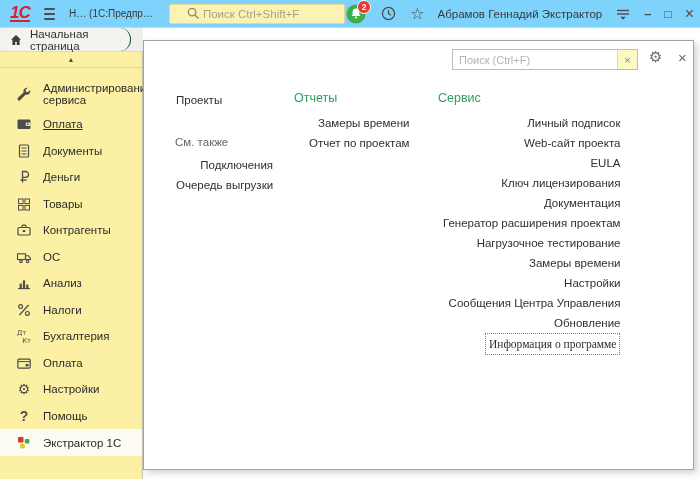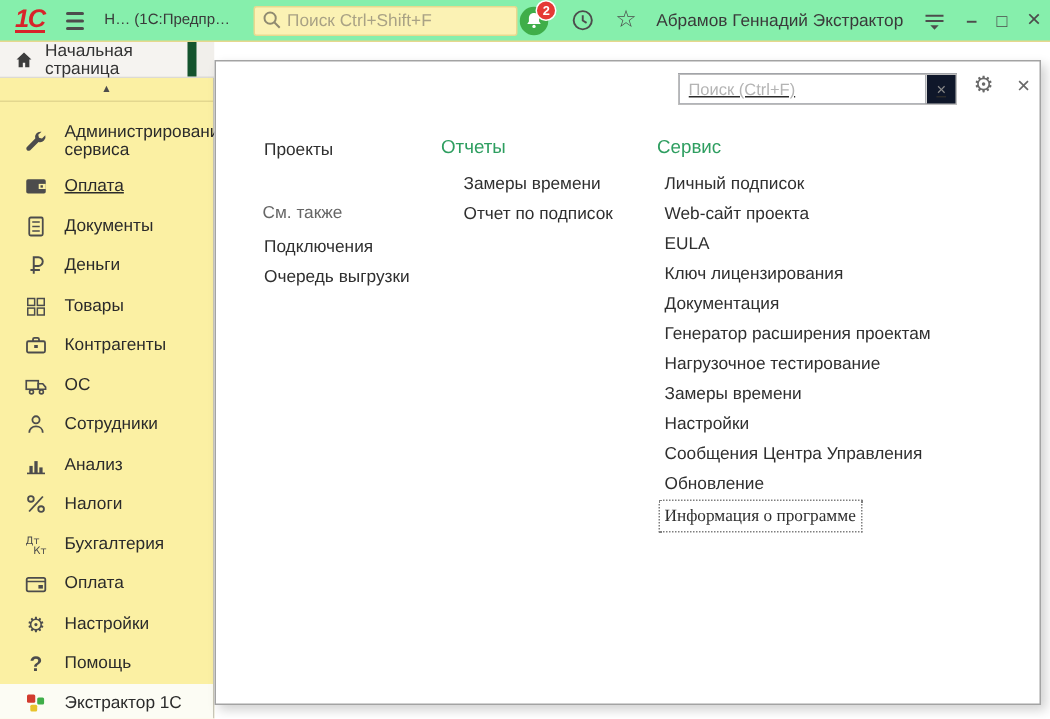--- a/index.html
+++ b/index.html
@@ -4,77 +4,77 @@
 <style>
   html,body{margin:0;padding:0;}
   body{
     width:700px;height:479px;position:relative;overflow:hidden;
     font-family:"Liberation Sans","DejaVu Sans",sans-serif;
     background:#ffffff;color:#2b2b2b;
   }
   
   .topbar{
     position:absolute;left:0;top:0;width:700px;height:28px;
-    background:#86efac;border-bottom:1px solid #e6d88e;
+    background:#7dd3fc;border-bottom:1px solid #e6d88e;
     display:flex;align-items:center;box-sizing:border-box;padding:0 6px;
   }
   .logo{font-weight:bold;font-style:italic;font-size:17px;color:#d8232a;
     letter-spacing:-1px;margin:0 6px 0 4px;border-bottom:2px solid #d8232a;line-height:15px;}
   .hamburger{width:16px;height:12px;display:flex;flex-direction:column;justify-content:space-between;margin:0 8px;cursor:pointer;}
   .hamburger div{height:2px;background:#4c4c4c;border-radius:1px;}
   .win-title{font-size:10px;color:#3a3a3a;margin:0 10px 0 6px;white-space:nowrap;}
   .tb-search{display:flex;align-items:center;background:#fbf2b4;border:1px solid #e8d98f;
-    border-radius:2px;height:20px;width:234px;margin-left:6px;padding:0 4px;box-sizing:border-box;}
+    border-radius:2px;height:20px;width:234px;margin-left:6px;padding:0 16px;box-sizing:border-box;}
   .tb-search input{border:none;outline:none;background:transparent;font-size:11.5px;width:100%;
     font-family:inherit;color:#555;}
   .tb-search input::placeholder{color:#a9a285;}
   .tb-right{margin-left:auto;display:flex;align-items:center;gap:13px;}
   .bell-wrap{position:relative;width:22px;height:22px;}
   .badge{position:absolute;top:-3px;right:-4px;background:#e53935;color:#fff;font-size:8.5px;
     font-weight:bold;border-radius:50%;width:12px;height:12px;line-height:12px;text-align:center;border:1px solid #fff;}
   .glyph-btn{color:#4c4c4c;cursor:pointer;line-height:1;}
   .user-name{font-size:11.5px;color:#3a3a3a;white-space:nowrap;}
   .win-min{font-size:13px;font-weight:bold;}
   .win-max{font-size:12px;}
   .win-close{font-size:16px;}
   
   .tabrow{position:absolute;left:0;top:28px;width:143px;height:24px;background:#f1efeb;
     border-bottom:1px solid #dcdad4;box-sizing:border-box;}
-  .home-tab{width:131px;height:100%;background:#f5f3f0;border-right:6px solid #14532d;
-    display:flex;align-items:center;gap:7px;padding-left:9px;box-sizing:border-box;cursor:pointer;}
+  .home-tab{width:131px;height:100%;background:#f5f3f0;border-right:1px solid #14532d;
+    display:flex;align-items:center;gap:7px;padding-left:9px;box-sizing:border-box;cursor:pointer;border-radius:11px;}
   .home-tab span{font-size:11.5px;color:#333;}
   
   .sidebar{position:absolute;left:0;top:52px;width:143px;height:427px;background:#fbf0a3;
     border-right:1px solid #c9c7b9;box-sizing:border-box;}
   .collapse-strip{height:15px;border-bottom:1px solid #e3d78f;text-align:center;
     font-size:7px;color:#4c4c4c;line-height:15px;cursor:pointer;}
   .sb-list{padding-top:9px;}
   .sb-item{height:26.5px;display:flex;align-items:center;gap:11px;padding:0 6px 0 16px;
     font-size:11.5px;color:#2b2b2b;cursor:pointer;box-sizing:border-box;}
   .sb-item.tall{height:34px;}
   .sb-item.tall .sb-label{width:92px;line-height:12.5px;}
   .sb-item .icon{width:16px;height:16px;flex:0 0 16px;display:flex;align-items:center;justify-content:center;}
   .sb-item.underl .sb-label{text-decoration:underline;}
   .sb-item.sel{background:#fcfcf4;height:27px;}
   .tglyph{font-size:14px;color:#4c4c4c;line-height:1;}
   
   .main-bg{position:absolute;left:143px;top:28px;width:557px;height:451px;background:#ffffff;}
   .popup{position:absolute;left:143px;top:40px;width:551px;height:430px;background:#ffffff;
     border:1px solid #a3a3a3;box-shadow:3px 3px 7px rgba(0,0,0,0.18);box-sizing:border-box;}
   .pp-search{position:absolute;left:308px;top:8px;width:186px;height:21px;border:1px solid #bdbdbd;
-    display:flex;align-items:stretch;box-sizing:border-box;background:#0f172a;text-decoration:underline;}
+    display:flex;align-items:stretch;box-sizing:border-box;background:#fef9c3;}
   .pp-search input{border:none;outline:none;flex:1;font-size:11px;padding:0 6px;font-family:inherit;color:#555;min-width:0;}
   .pp-search input::placeholder{color:#b4b4b4;}
   .pp-clear{width:19px;border-left:1px solid #d6d6d6;display:flex;align-items:center;justify-content:center;
     color:#8a8a8a;font-size:11px;cursor:pointer;}
   .pp-gear{position:absolute;left:505px;top:8px;font-size:15px;color:#6a6a6a;cursor:pointer;line-height:1;}
   .pp-close{position:absolute;left:534px;top:9px;font-size:15px;color:#6a6a6a;cursor:pointer;line-height:1;}
   .col-head{position:absolute;font-size:12.5px;color:#2e9e60;}
   .menu-link{font-size:11.5px;color:#2f2f2f;cursor:pointer;white-space:nowrap;}
-  .col-items{position:absolute;display:flex;flex-direction:column;}
+  .col-items{position:absolute;display:flex;flex-direction:column;align-items:flex-end;}
   .col-items .menu-link{line-height:20px;height:20px;}
   .see-also{position:absolute;font-size:11.5px;color:#666;}
   .focus-box{display:inline-block;border:1px dotted #7f7f7f;padding:0 3px;margin-left:-4px;font-family:Liberation Serif, serif;}
   svg{display:block;}
 </style>
 </head>
 <body>
 
 <div class="topbar">
   <div class="logo">1С</div>
@@ -205,29 +205,20 @@
             <path d="M9.5 6.8h3l1.9 2.3v1.4h-4.9z" stroke="#4c4c4c" fill="none" stroke-width="1.1"></path>
             <circle cx="5" cy="12.3" r="1.3" stroke="#4c4c4c" fill="none" stroke-width="1.1"></circle>
             <circle cx="11.6" cy="12.3" r="1.3" stroke="#4c4c4c" fill="none" stroke-width="1.1"></circle>
           </svg>
       </span>
       <span class="sb-label">ОС</span>
     </div>
     <div class="sb-item">
       <span class="icon">
         <svg width="16" height="16" viewBox="0 0 16 16">
-            <circle cx="8" cy="4.9" r="2.4" stroke="#4c4c4c" fill="none" stroke-width="1.2"></circle>
-            <path d="M3.5 13.5c0-2.6 2-4.2 4.5-4.2s4.5 1.6 4.5 4.2" stroke="#4c4c4c" fill="none" stroke-width="1.2"></path>
-          </svg>
-      </span>
-      <span class="sb-label">Сотрудники</span>
-    </div>
-    <div class="sb-item">
-      <span class="icon">
-        <svg width="16" height="16" viewBox="0 0 16 16">
             <line x1="2" y1="13.6" x2="14" y2="13.6" stroke="#4c4c4c" stroke-width="1.1"></line>
             <rect x="3.6" y="8.6" width="2.2" height="5" fill="#4c4c4c"></rect>
             <rect x="6.9" y="5.4" width="2.2" height="8.2" fill="#4c4c4c"></rect>
             <rect x="10.2" y="9.6" width="2.2" height="4" fill="#4c4c4c"></rect>
           </svg>
       </span>
       <span class="sb-label">Анализ</span>
     </div>
     <div class="sb-item">
       <span class="icon">
@@ -292,21 +283,21 @@
   <div class="menu-link" style="position:absolute;left:32px;top:53px;">Проекты</div>
   <div class="see-also" style="left:14px;top:95px;margin-left:17px;">См. также</div>
   <div class="col-items" style="left:32px;top:114px;">
     <span class="menu-link">Подключения</span>
     <span class="menu-link">Очередь выгрузки</span>
   </div>
 
   <div class="col-head" style="left:150px;top:50px;">Отчеты</div>
   <div class="col-items" style="left:165px;top:72px;">
     <span class="menu-link">Замеры времени</span>
-    <span class="menu-link">Отчет по подписок</span>
+    <span class="menu-link">Отчет по проектам</span>
   </div>
 
   <div class="col-head" style="left:294px;top:50px;">Сервис</div>
   <div class="col-items" style="left:299px;top:72px;">
     <span class="menu-link">Личный подписок</span>
     <span class="menu-link">Web-сайт проекта</span>
     <span class="menu-link">EULA</span>
     <span class="menu-link">Ключ лицензирования</span>
     <span class="menu-link">Документация</span>
     <span class="menu-link">Генератор расширения проектам</span>

